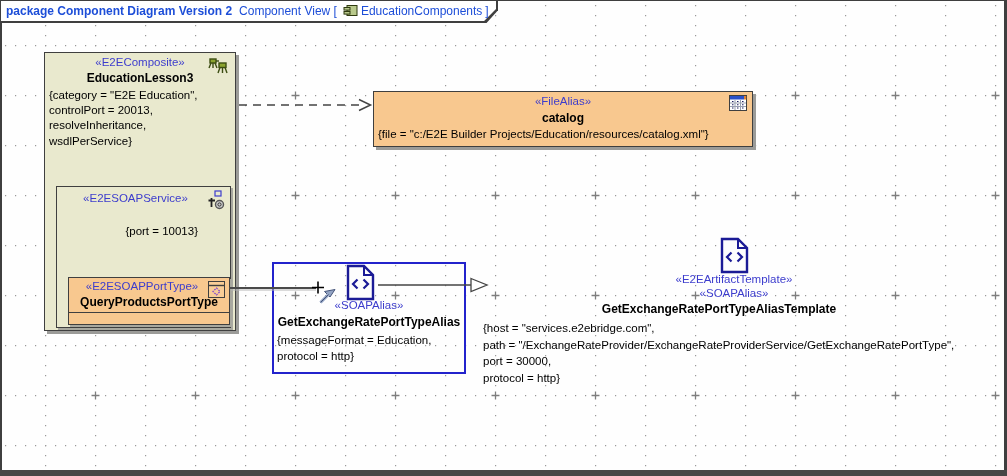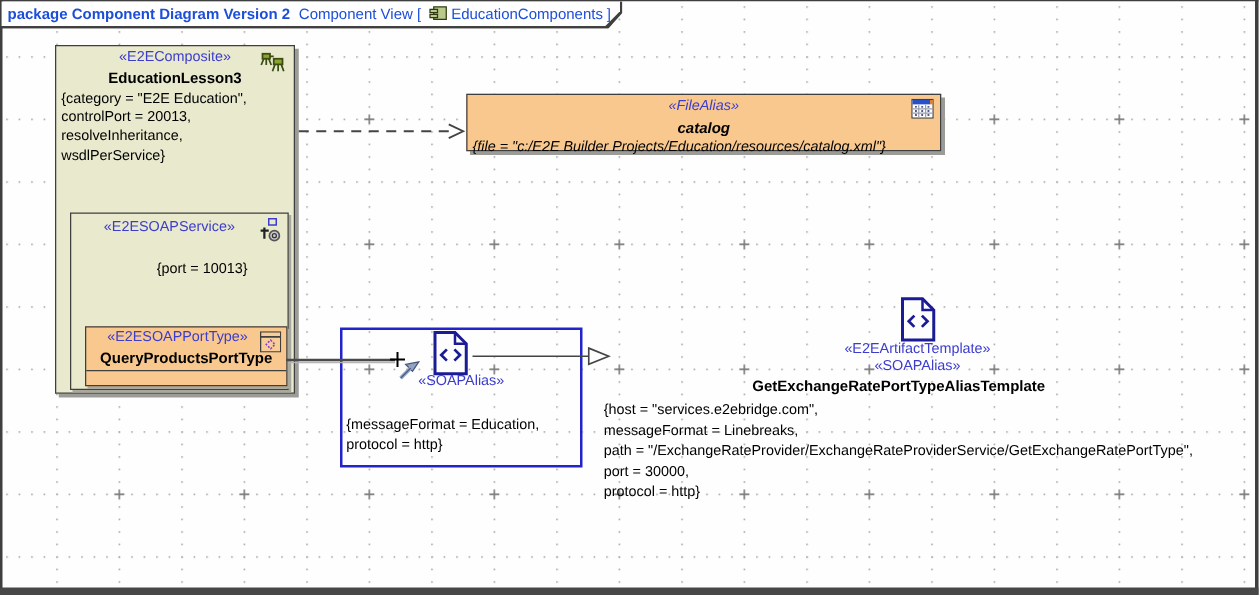--- a/index.html
+++ b/index.html
@@ -18,38 +18,38 @@
   .tab-fg { position:absolute; left:0; top:0; width:495px; height:20px; background:#ffffff;
     clip-path:polygon(0 0, 100% 0, 100% 40%, 97.6% 100%, 0 100%); }
   .tab-text { position:absolute; left:5px; top:0; height:21px; line-height:21px;
     white-space:nowrap; font-size:12px; color:#1d4ed8; }
   .hdr-bold { font-weight:bold; margin-right:7px; }
   .hdr-reg { margin-right:3px; }
   .hdr-icon { vertical-align:-2px; margin:0 3px; }
 
   
   .node { position:absolute; border:1px solid #3f3f3f; }
-  .shadow3 { box-shadow:3px 3px 0 #9b9b98; }
+  .shadow3 { box-shadow:3px 3px 0 #9b9b98;margin-top:16px; }
   .shadow2 { box-shadow:2px 2px 0 #a8a89f; }
   .olive { background:#e9e9ce; }
   .peach { background:#f8c88f; }
   .stereo { position:absolute; width:100%; text-align:center; color:#3c3ccd;
     font-size:11.5px; white-space:nowrap; }
   .nname { position:absolute; width:100%; text-align:center; font-weight:bold;
     font-size:12px; color:#000; white-space:nowrap; }
   .props { position:absolute; font-size:11.5px; color:#000; line-height:15.2px;
     white-space:nowrap; text-align:left; }
   .corner-icon { position:absolute; }
 
   #lesson   { left:44px;  top:36px;  width:192px; height:279px; }
   #service  { left:11px;  top:133px; width:175px; height:142px; }
   #porttype { left:11px;  top:90px;  width:162px; height:48px; }
   #pt-namecell { position:absolute; left:0; top:0; width:100%; height:35px;
     border-bottom:1px solid #3f3f3f; }
-  #catalog  { left:373px; top:75px;  width:380px; height:46px;font-style:italic; }
+  #catalog  { left:373px; top:75px;  width:380px; height:56px; }
 
   .svc-port { position:absolute; width:100%; text-align:right; padding-right:32px;
     font-size:11.5px; white-space:nowrap; }
 
   
   #selection-rect { position:absolute; left:272px; top:262px; width:194px; height:112px;
     border:2px solid #2323cc; z-index:2; background:transparent; }
   .free-label { position:absolute; white-space:nowrap; z-index:2; }
   .fl-stereo { color:#3c3ccd; font-size:11.5px; text-align:center; }
   .fl-name  { font-weight:bold; font-size:12px; color:#000; text-align:center; }
@@ -151,36 +151,36 @@
   </div>
 
   <div id="selection-rect"></div>
 
   <svg class="free-label" style="left:344px;top:264px" width="33" height="37">
     <path d="M4 2 H20 L29 11 V35 H4 Z" fill="#fdfdfd" stroke="#1b1b96" stroke-width="2.4" stroke-linejoin="miter"></path>
     <path d="M20 2 V11 H29" fill="none" stroke="#1b1b96" stroke-width="2"></path>
     <path d="M13.5 15.5 L9 20 L13.5 24.5 M19.5 15.5 L24 20 L19.5 24.5" fill="none" stroke="#1b1b96" stroke-width="2.2"></path>
   </svg>
   <div class="free-label fl-stereo" style="left:272px;top:299px;width:194px">«SOAPAlias»</div>
+  <div class="free-label fl-name" style="left:262px;top:315px;width:214px">GetExchangeRatePortTypeAlias</div>
   <div class="free-label fl-props" style="left:277px;top:332px;line-height:16px">
     <div>{messageFormat = Education,</div>
     <div>protocol = http}</div>
   </div>
 
   <svg class="free-label" style="left:718px;top:237px" width="33" height="37">
     <path d="M4 2 H20 L29 11 V35 H4 Z" fill="#fdfdfd" stroke="#1b1b96" stroke-width="2.4" stroke-linejoin="miter"></path>
     <path d="M20 2 V11 H29" fill="none" stroke="#1b1b96" stroke-width="2"></path>
     <path d="M13.5 15.5 L9 20 L13.5 24.5 M19.5 15.5 L24 20 L19.5 24.5" fill="none" stroke="#1b1b96" stroke-width="2.2"></path>
   </svg>
   <div class="free-label fl-stereo" style="left:634px;top:273px;width:200px">«E2EArtifactTemplate»</div>
   <div class="free-label fl-stereo" style="left:634px;top:287px;width:200px">«SOAPAlias»</div>
   <div class="free-label fl-name" style="left:569px;top:302px;width:300px">GetExchangeRatePortTypeAliasTemplate</div>
   <div class="free-label fl-props" style="left:483px;top:320px;line-height:16.5px">
     <div>{host = "services.e2ebridge.com",</div>
-    <div>messageFormat = Linebreaks,</div>
     <div>path = "/ExchangeRateProvider/ExchangeRateProviderService/GetExchangeRatePortType",</div>
     <div>port = 30000,</div>
     <div>protocol = http}</div>
   </div>
 
   <svg class="conn-svg" width="1007" height="476">
 
     <g>
       <path d="M239 105 H365" stroke="#444444" stroke-width="1.5" stroke-dasharray="8 6" fill="none"></path>
       <path d="M359 99.5 L370.5 105 L359 110.5" stroke="#444444" stroke-width="1.5" fill="none"></path>

